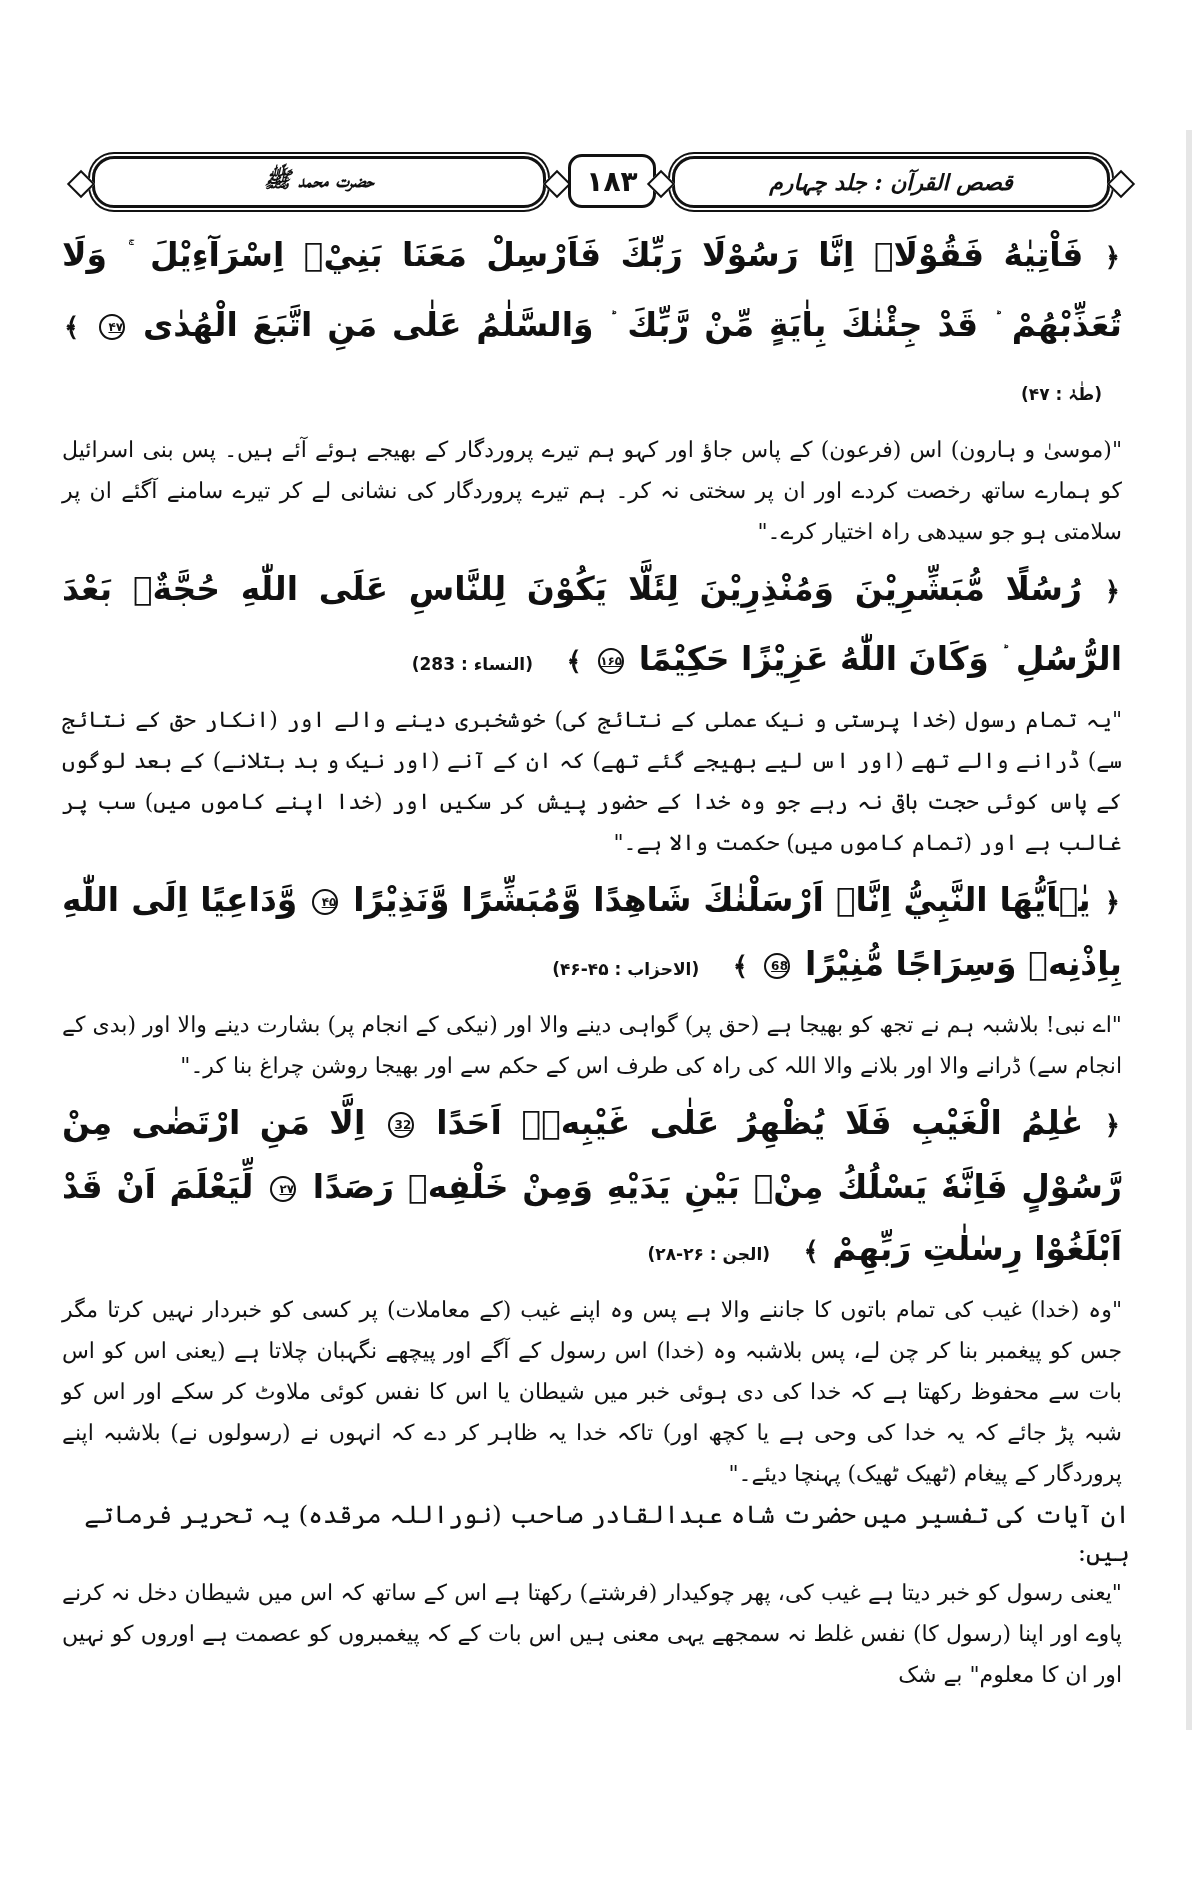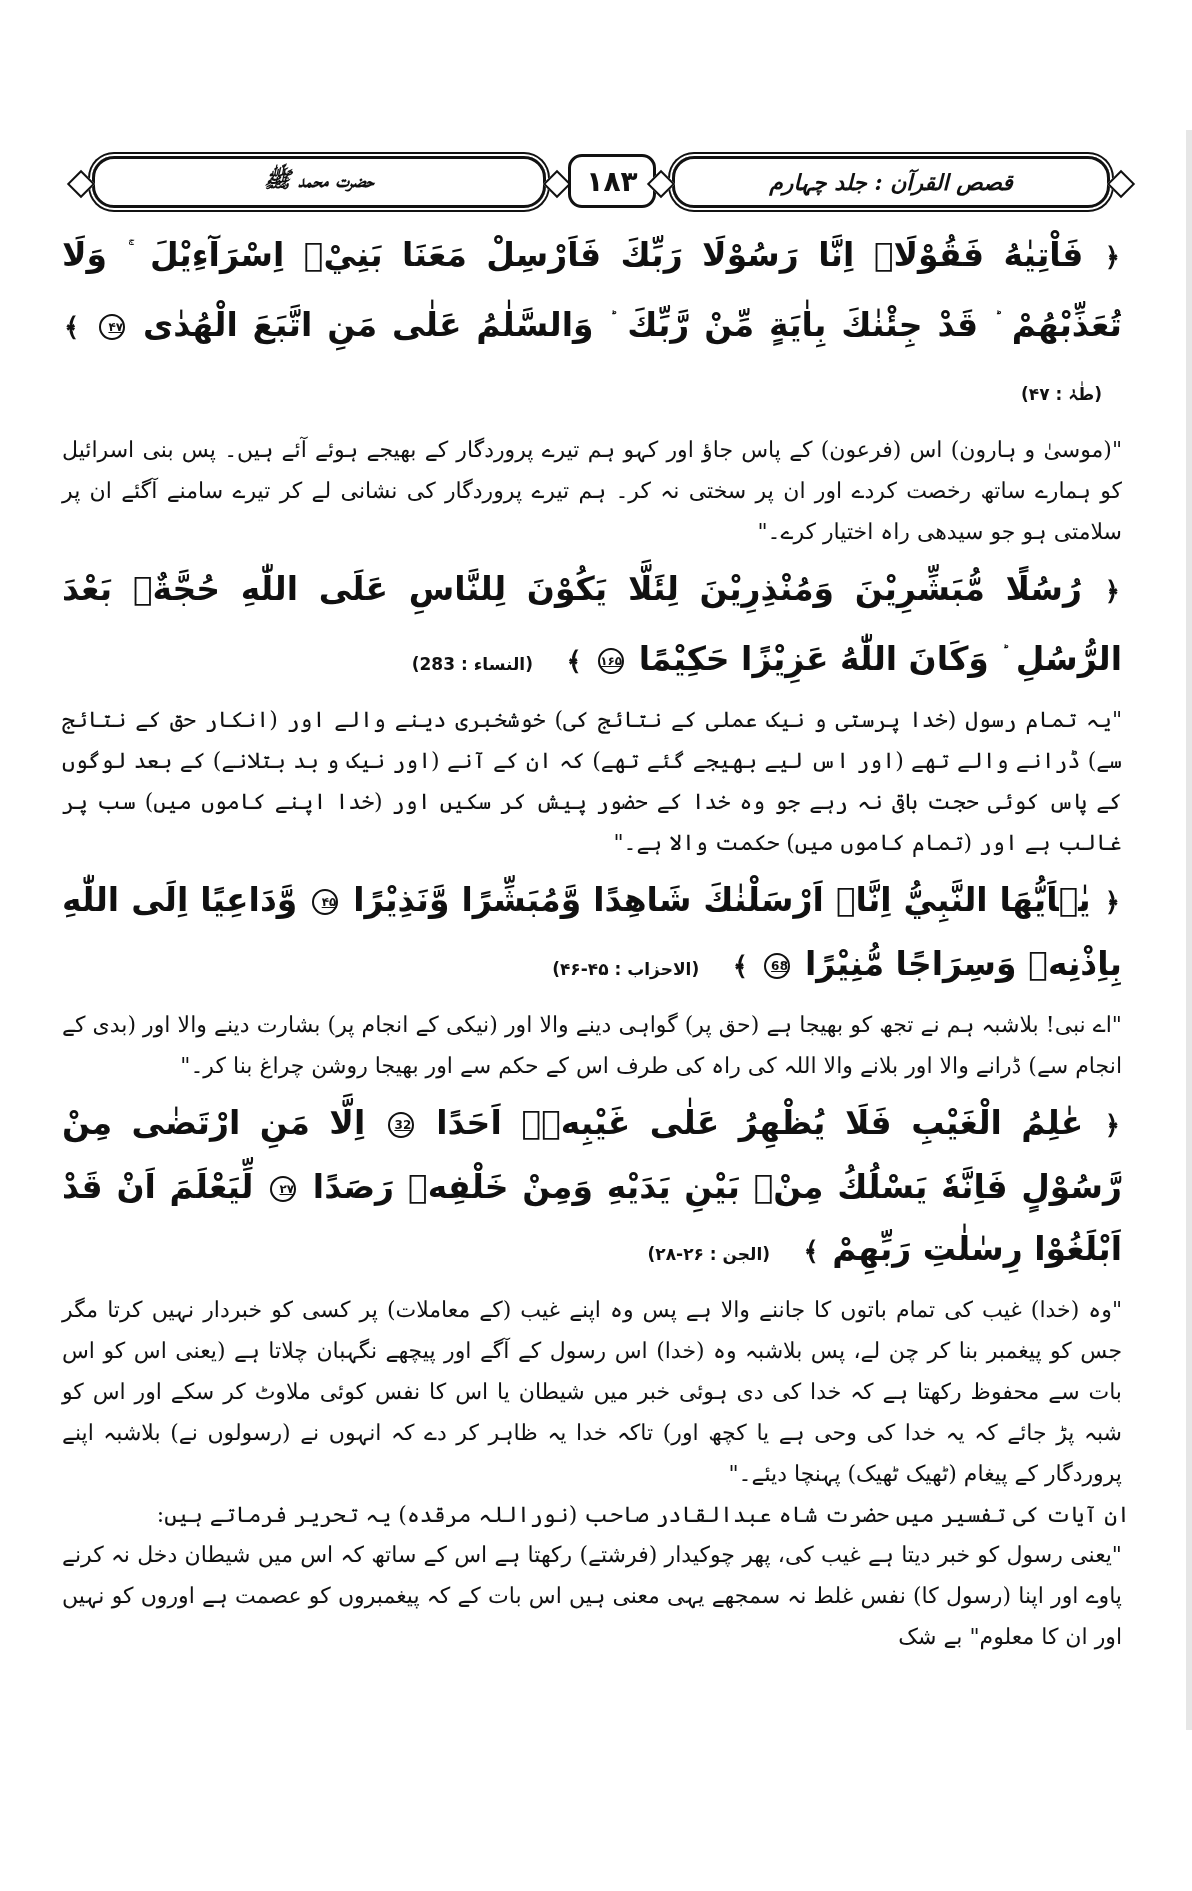--- a/index.html
+++ b/index.html
@@ -60,21 +60,21 @@
   .ayah-marker {
     display: inline-block; min-width: 22px; height: 22px; line-height: 22px;
     border: 2px solid #111; border-radius: 50%; font-size: 12px;
     text-align: center; vertical-align: middle; font-weight: bold; margin: 0 3px; text-decoration: underline;
   }
   .reference {
     font-family: "DejaVu Sans", sans-serif; font-size: 17px; font-weight: bold;
     margin-right: 20px;
   }
   .waqf { font-size: 16px; vertical-align: super; padding: 0 2px; }
-  .intro { font-family: "DejaVu Serif", serif; font-size: 22px; line-height: 38px; margin: 2px -8px 0 0; }
+  .intro { font-family: "DejaVu Serif", serif; font-size: 25px; line-height: 38px; margin: 2px -8px 0 0; }
 </style>
 </head>
 <body>
 
 <div class="edge-strip"></div>
 
 <div class="page">
 
   <div class="header">
     <div class="frame frame-left">

